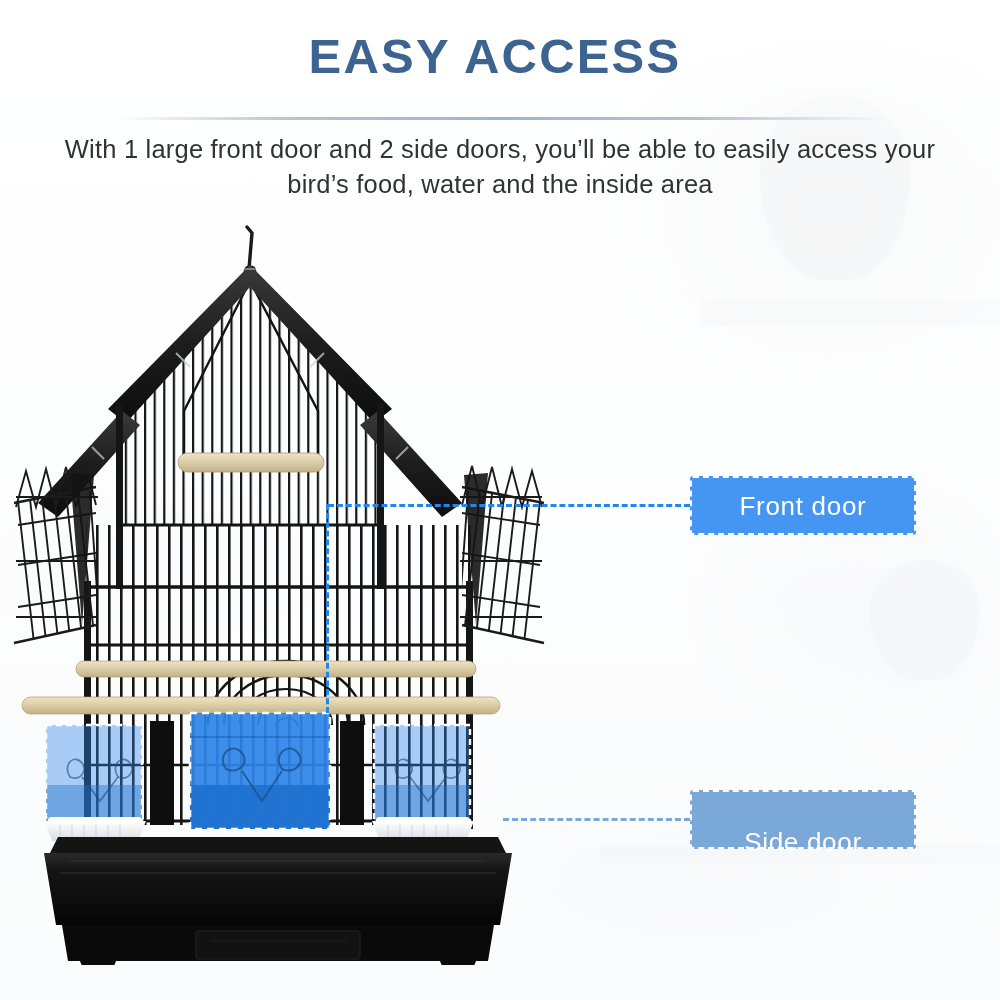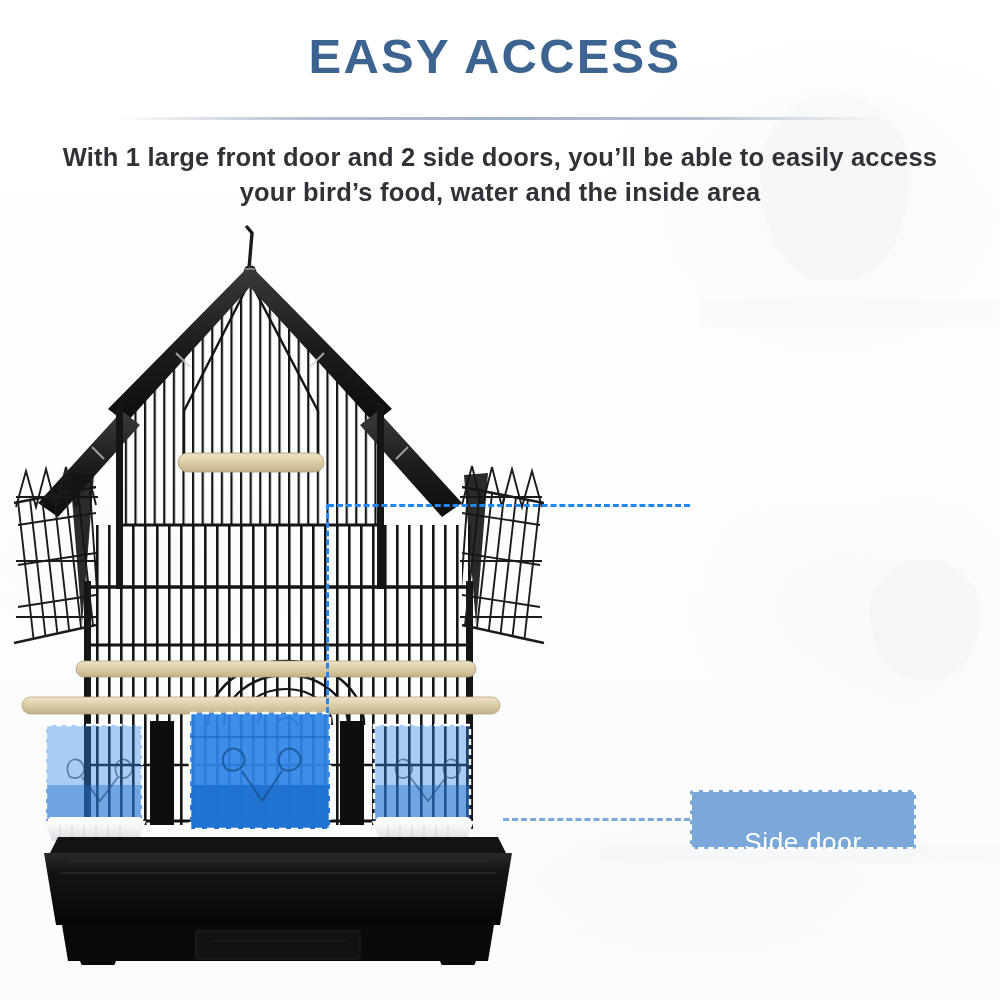--- a/index.html
+++ b/index.html
@@ -32,22 +32,22 @@
     position:absolute;left:0;right:10px;top:31px;text-align:center;
     font-size:49px;letter-spacing:2.2px;font-weight:600;
     color:#3d6490;line-height:1.05;
   }
   .divider{
     position:absolute;left:115px;width:770px;top:117px;height:3px;border-radius:2px;
     background:linear-gradient(90deg,rgba(176,190,208,0) 0%,rgba(168,183,202,.85) 24%,
                rgba(158,175,196,.95) 50%,rgba(168,183,202,.85) 76%,rgba(176,190,208,0) 100%);
   }
   .subtitle{
-    position:absolute;left:60px;right:60px;top:140px;text-align:center;
-    font-size:25.5px;line-height:1.38;color:#2f3236;font-weight:700;letter-spacing:.2px;
+    position:absolute;left:60px;right:60px;top:132px;text-align:center;
+    font-size:25.5px;line-height:1.38;color:#2f3236;font-weight:400;letter-spacing:.2px;
   }
 
   
   #cage{position:absolute;left:0;top:225px;width:640px;height:740px;}
 
   
   .callout{position:absolute;display:flex;align-items:center;justify-content:center;
            border-radius:3px;box-sizing:border-box;}
   .callout span{color:#ffffff;font-weight:300;letter-spacing:.7px;line-height:1;}
   #callout-front{left:690px;top:476px;width:226px;height:59px;
@@ -278,17 +278,20 @@
       <path d="M440 736 H476 L472 746 H444 Z" fill="#0a0a0a"></path>
       <path d="M60 648 H496" stroke="#3b3b3b" stroke-width="1.4" opacity=".55"></path>
       <path d="M70 636 H486" stroke="#4a4a4a" stroke-width="1" opacity=".45"></path>
     </g>
   </svg>
 
   <div class="leader" id="leader-front-h"></div>
   <div class="leader" id="leader-front-v"></div>
   <div class="leader" id="leader-side-h"></div>
 
+  <div class="callout" id="callout-front">
+    <span>Front door</span>
+  </div>
   <div class="callout" id="callout-side">
     <span>Side door</span>
   </div>
 
 </div>
 
 </body></html>

